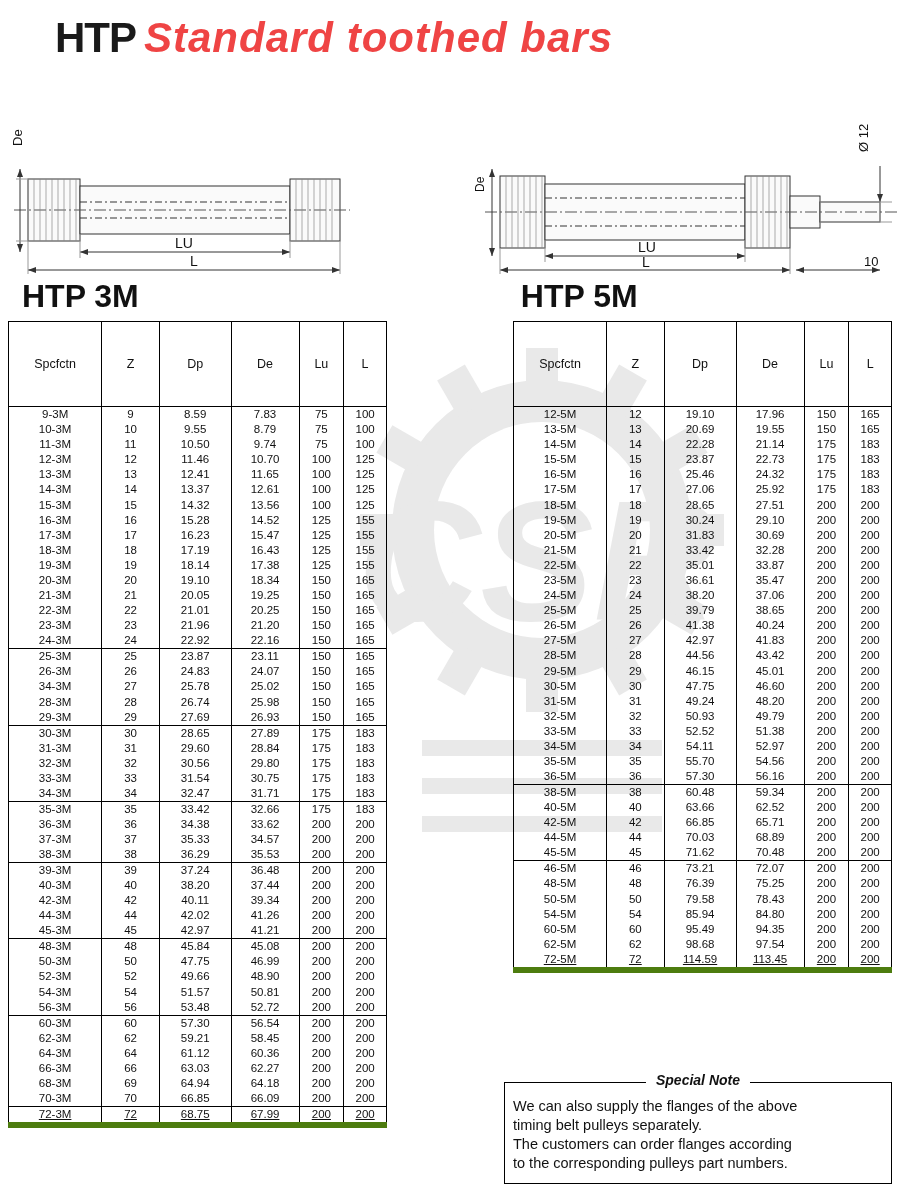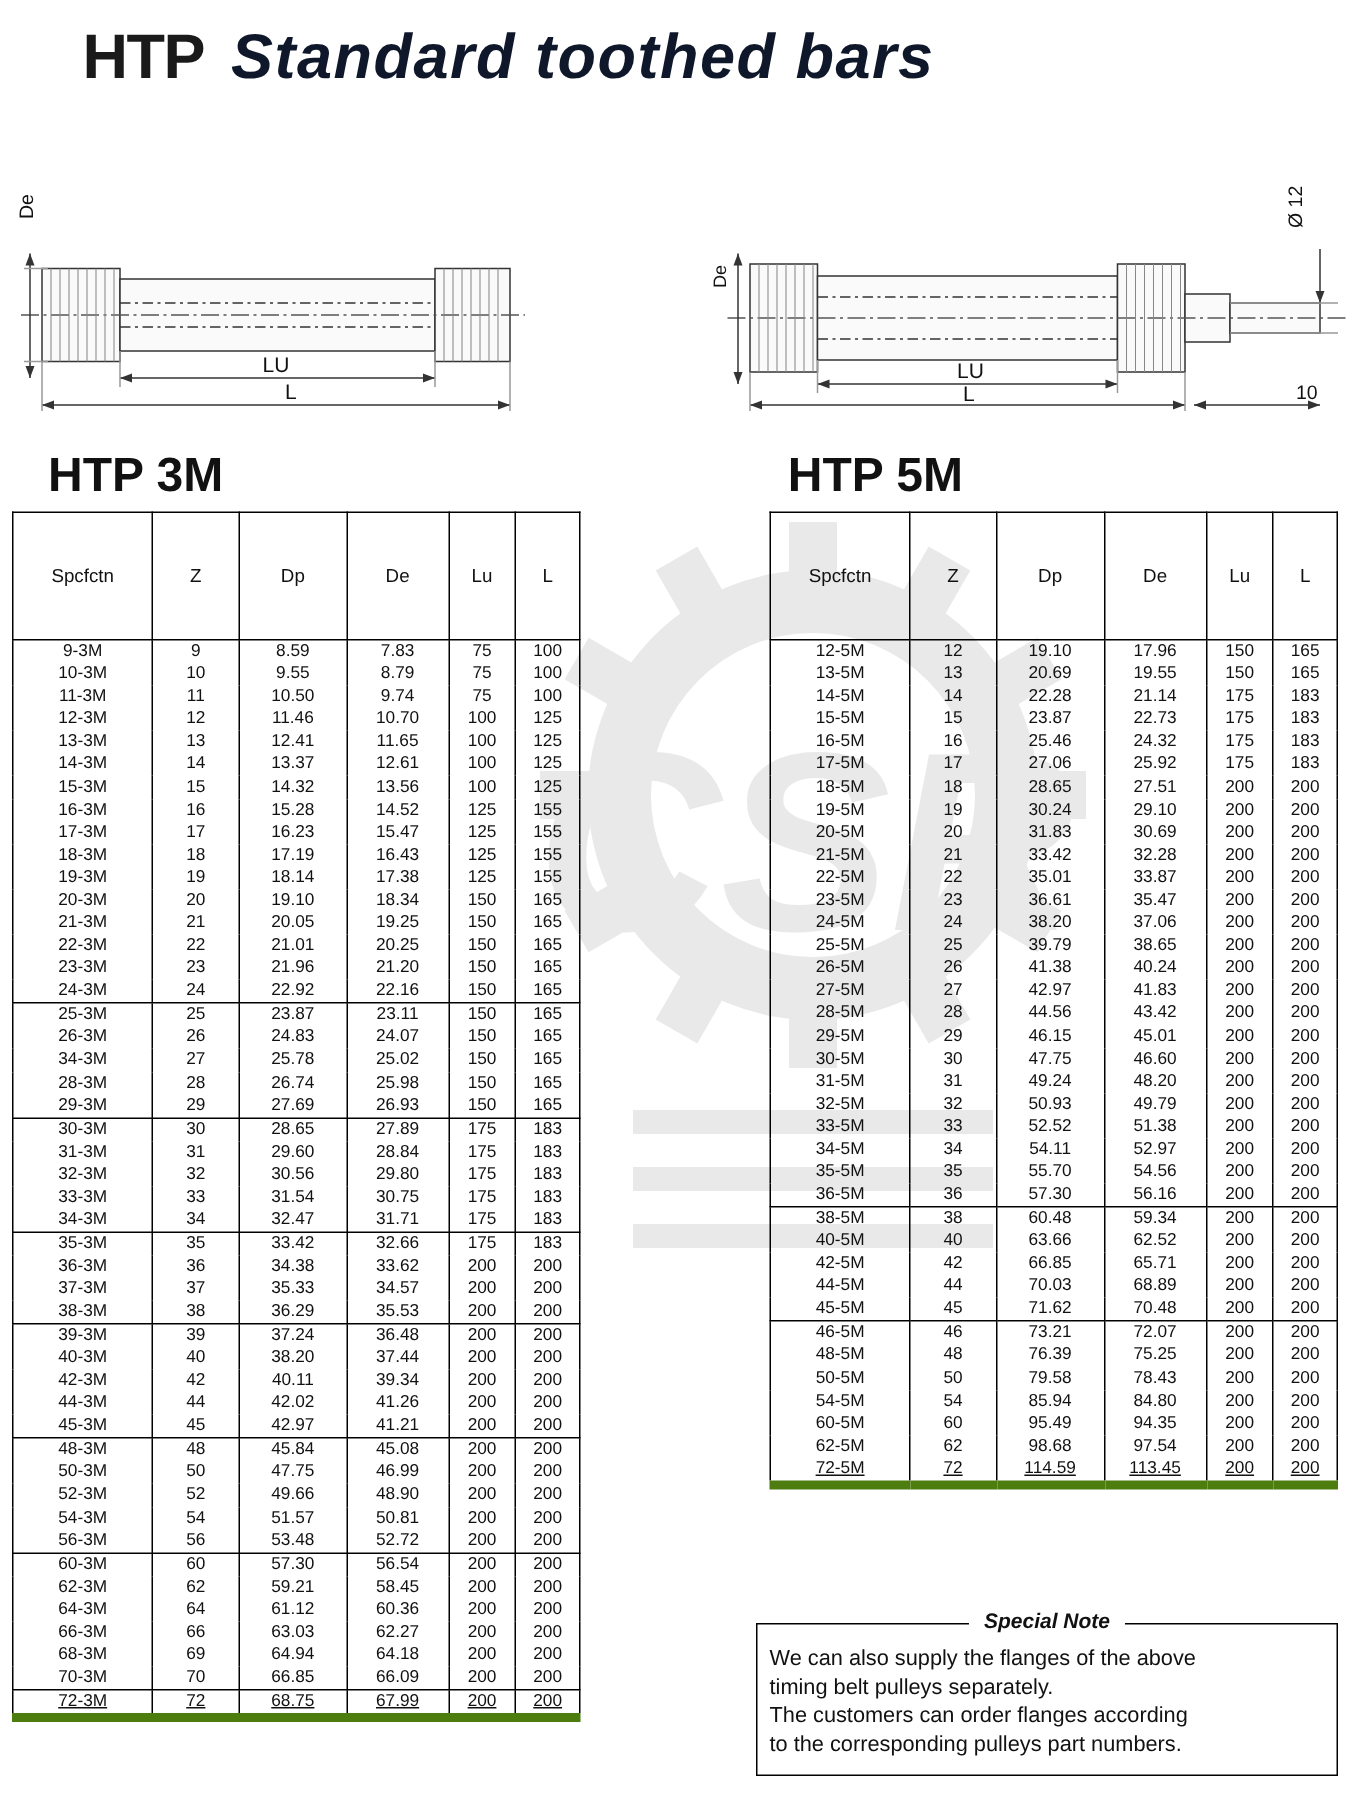--- a/index.html
+++ b/index.html
@@ -30,53 +30,53 @@
     position: relative;
     z-index: 2;
     padding: 0;
   }
 
   
   .title-bar {
     padding: 14px 0 6px 55px;
     display: flex;
     align-items: baseline;
-    gap: 18px;
+    gap: 8px;
   }
   .title-htp {
     font-size: 42px;
     font-weight: bold;
     letter-spacing: -1px;
     color: #1a1a1a;
     font-family: "Liberation Sans", sans-serif;
   }
   .title-rest {
     font-size: 42px;
     font-weight: bold;
     font-style: italic;
     letter-spacing: 1px;
-    color: #0f172a;
+    color: #ef4444;
   }
 
   
   .drawings {
     display: flex;
     gap: 10px;
     padding: 6px 10px 0 10px;
     height: 210px;
   }
   .draw-box { position: relative; }
   .draw-left { width: 440px; }
   .draw-right { width: 440px; }
 
   
   .sect-heads {
     display: flex;
-    padding: 0 0 0 32px;
-    margin-top: 20px;
+    padding: 0 0 0 22px;
+    margin-top: 0;
   }
   .sect-head {
     font-size: 32px;
     font-weight: bold;
     letter-spacing: 0px;
   }
   .sect-head.left { width: 500px; }
   .sect-head.right { width: 380px; }
 
   

